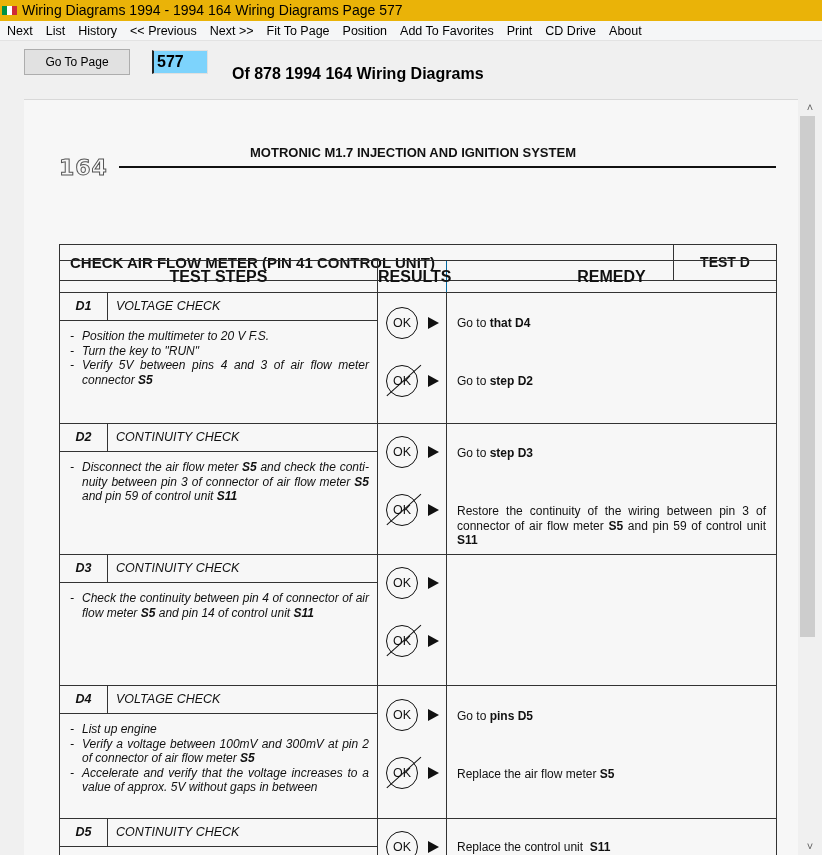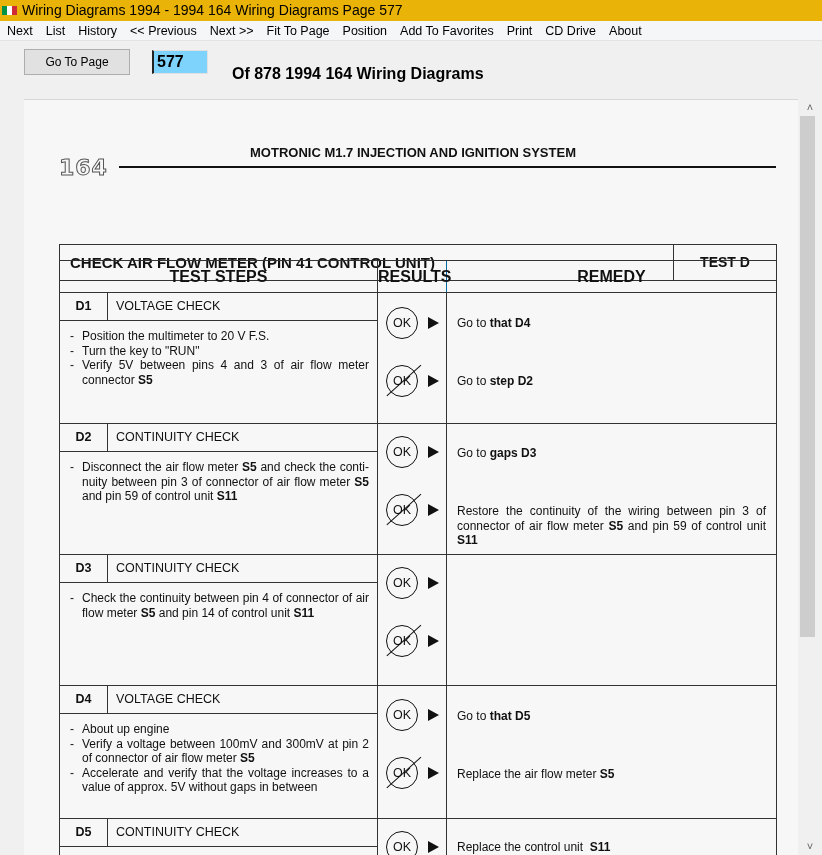--- a/index.html
+++ b/index.html
@@ -29,21 +29,21 @@
   .titlebox .main { flex: 1; border-right: 1px solid #333; font-size: 15px; font-weight: bold; padding-left: 10px; line-height: 35px; }
   .titlebox .code { width: 102px; font-size: 14px; font-weight: bold; text-align: center; line-height: 35px; }
 
   .tbl { position: absolute; left: 35px; top: 160px; width: 718px; border-left: 1px solid #333; border-right: 1px solid #333; border-top: 1px solid #333; }
   .thead { display: flex; height: 32px; border-bottom: 1px solid #333; font-size: 16px; font-weight: bold; }
   .thead div { line-height: 31px; text-align: center; }
   .c1 { width: 318px; border-right: 1px solid #333; }
   .c2 { width: 69px; border-right: 1px solid #0369a1; position: relative; }
   .c3 { flex: 1; position: relative; }
   .row { display: flex; border-bottom: 1px solid #333; }
-  .step { width: 318px; border-right: 1px solid #333; }
+  .step { width: 318px; border-right: 1px solid #333; font-style: italic; }
   .step-head { display: flex; height: 28px; border-bottom: 1px solid #333; font-size: 12.5px; }
   .step-id { width: 48px; border-right: 1px solid #333; font-weight: bold; text-align: center; line-height: 27px; }
   .step-name { padding-left: 8px; line-height: 27px; }
   .step-body { padding: 8px 8px 0 10px; font-size: 12px; line-height: 14.5px; }
   .step-body li { list-style: none; position: relative; padding-left: 12px; text-align: justify; }
   .step-body li::before { content: "-"; position: absolute; left: 0; top: 0; }
   .res { width: 69px; border-right: 1px solid #333; position: relative; }
   .ok { position: absolute; left: 8px; width: 32px; height: 32px; border: 1.3px solid #111; border-radius: 50%; font-size: 12.5px; text-align: center; line-height: 30px; }
   .ok.nok::after { content: ""; position: absolute; left: -6px; top: 14px; width: 46px; height: 1.3px; background: #111; transform: rotate(-42deg); }
   .arrow { position: absolute; left: 50px; width: 0; height: 0; border-top: 6px solid transparent; border-bottom: 6px solid transparent; border-left: 11px solid #111; }
@@ -135,21 +135,21 @@
             <li>Disconnect the air flow meter <b>S5</b> and check the conti-nuity between pin 3 of connector of air flow meter <b>S5</b> and pin 59 of control unit <b>S11</b></li>
           </ul>
         </div>
         <div class="res">
           <div class="ok" style="top:12px">OK</div>
           <div class="arrow" style="top:22px"></div>
           <div class="ok nok" style="top:70px">OK</div>
           <div class="arrow" style="top:80px"></div>
         </div>
         <div class="rem">
-          <div class="r" style="top:22px">Go to <b>gaps D3</b></div>
+          <div class="r" style="top:22px">Go to <b>step D3</b></div>
           <div class="r" style="top:80px">Restore the continuity of the wiring between pin 3 of connector of air flow meter <b>S5</b> and pin 59 of control unit <b>S11</b></div>
         </div>
       </div>
 
       <div class="row" style="height:131px">
         <div class="step">
           <div class="step-head">
               <div class="step-id">D3</div>
               <div class="step-name">CONTINUITY CHECK</div>
             </div>
@@ -165,33 +165,33 @@
         </div>
       </div>
 
       <div class="row" style="height:133px">
         <div class="step">
           <div class="step-head">
               <div class="step-id">D4</div>
               <div class="step-name">VOLTAGE CHECK</div>
             </div>
           <ul class="step-body">
-            <li>About up engine</li>
+            <li>List up engine</li>
             <li>Verify a voltage between 100mV and 300mV at pin 2 of connector of air flow meter <b>S5</b></li>
             <li>Accelerate and verify that the voltage increases to a value of approx. 5V without gaps in between</li>
           </ul>
         </div>
         <div class="res">
           <div class="ok" style="top:13px">OK</div>
           <div class="arrow" style="top:23px"></div>
           <div class="ok nok" style="top:71px">OK</div>
           <div class="arrow" style="top:81px"></div>
         </div>
         <div class="rem">
-          <div class="r" style="top:23px">Go to <b>that D5</b></div>
+          <div class="r" style="top:23px">Go to <b>pins D5</b></div>
           <div class="r" style="top:81px">Replace the air flow meter <b>S5</b></div>
         </div>
       </div>
 
       <div class="row" style="height:60px; border-bottom:none">
         <div class="step">
           <div class="step-head">
               <div class="step-id">D5</div>
               <div class="step-name">CONTINUITY CHECK</div>
             </div>

